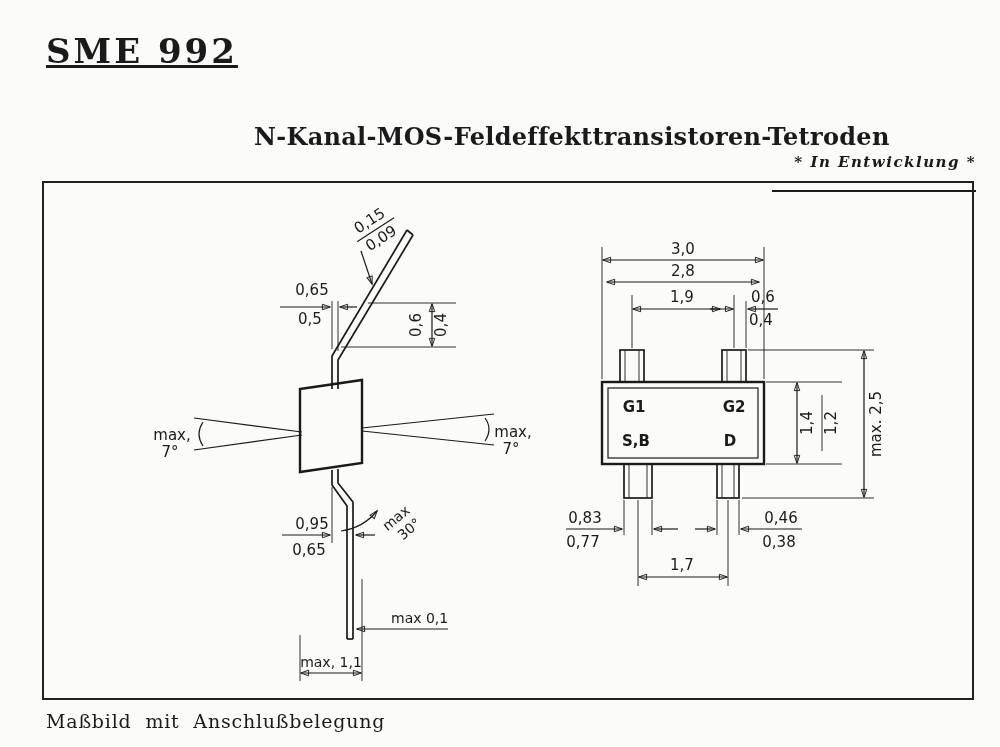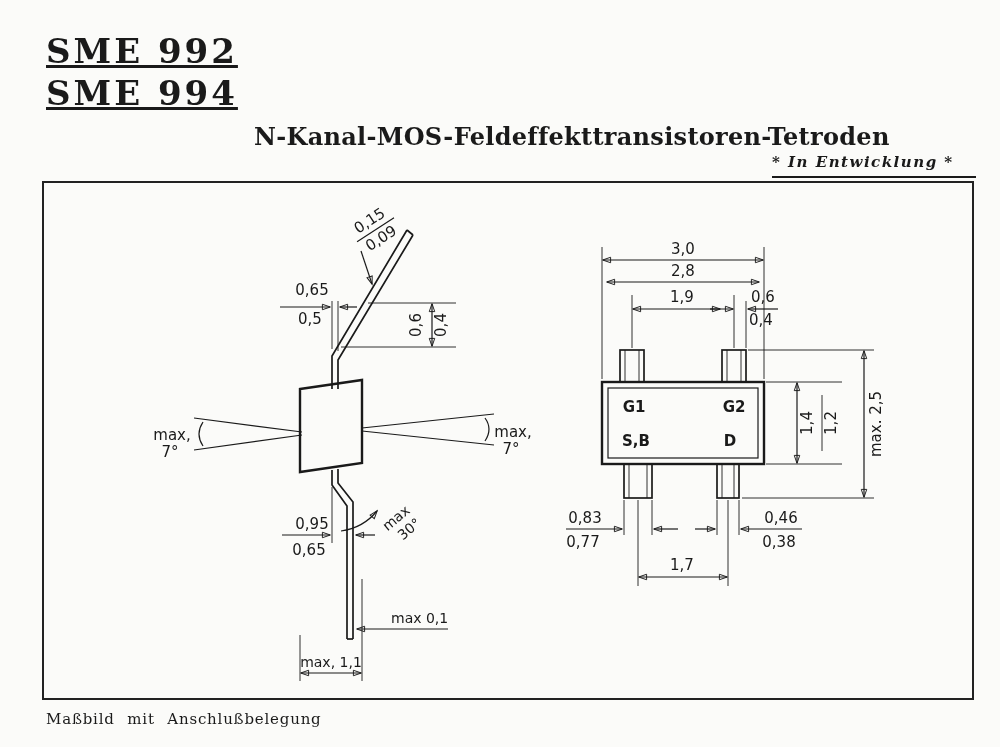--- a/index.html
+++ b/index.html
@@ -1,39 +1,38 @@
 <!DOCTYPE html>
 <html><head>
 <meta charset="utf-8">
 <style>
   * { margin:0; padding:0; box-sizing:border-box; }
   html,body { width:1000px; height:747px; }
   body { background:#fbfbf9; position:relative; color:#1a1a1a; font-family:"DejaVu Serif", serif; overflow:hidden; }
   .models { position:absolute; left:46px; top:30px;text-decoration:underline; }
   .model { font-weight:bold; font-size:34px; line-height:42px; letter-spacing:3px; white-space:nowrap; }
   .title { position:absolute; left:254px; top:122px; font-size:24px; font-weight:bold; letter-spacing:0.3px; white-space:nowrap; }
-  .dev-note { position:absolute; left:772px; top:153px; width:204px; text-align:left; font-size:15px; font-weight:bold; font-style:italic; letter-spacing:1.5px; border-bottom:2.5px solid #1a1a1a; padding-bottom:5px; white-space:nowrap; }
+  .dev-note { position:absolute; left:772px; top:153px; width:204px; text-align:right; font-size:15px; font-weight:bold; font-style:italic; letter-spacing:1.5px; border-bottom:2.5px solid #1a1a1a; padding-bottom:19px; white-space:nowrap; }
   .drawing-box { position:absolute; left:42px; top:181px; width:932px; height:519px; border:2px solid #222; }
-  .caption { position:absolute; left:46px; top:710px; font-size:15px; letter-spacing:0.8px; word-spacing:7px; white-space:nowrap; }
+  .caption { position:absolute; left:46px; top:710px; font-size:19px; letter-spacing:0.8px; word-spacing:7px; white-space:nowrap; }
   svg { display:block; }
   svg text { font-family:"DejaVu Sans", sans-serif; font-size:15px; fill:#1a1a1a; stroke:none; }
   svg .t14 { font-size:14px; }
   svg .bold { font-weight:bold; }
   svg line, svg path, svg rect, svg polygon { stroke:#1a1a1a; fill:none; stroke-width:1.2; }
   svg .thin { stroke-width:0.9; }
   svg .med  { stroke-width:1.7; }
   svg .thick{ stroke-width:2.4; }
   svg .paper{ fill:#fbfbf9; }
 </style>
 </head>
 <body>
 
 <div class="models">
   <div class="model">SME 992</div>
-  <div class="model">SME 994</div>
 </div>
 
 <div class="title">N-Kanal-MOS-Feldeffekttransistoren-Tetroden</div>
 <div class="dev-note">* In Entwicklung *</div>
 
 <div class="drawing-box">
 <svg width="928" height="515" viewBox="0 0 928 515">
   <defs>
     <marker id="arr" viewBox="0 0 10 10" refX="9.5" refY="5" markerWidth="11" markerHeight="8" orient="auto-start-reverse" markerUnits="userSpaceOnUse">
       <path d="M0,1.6 L10,5 L0,8.4 z" fill="#1a1a1a" stroke="none"></path>

